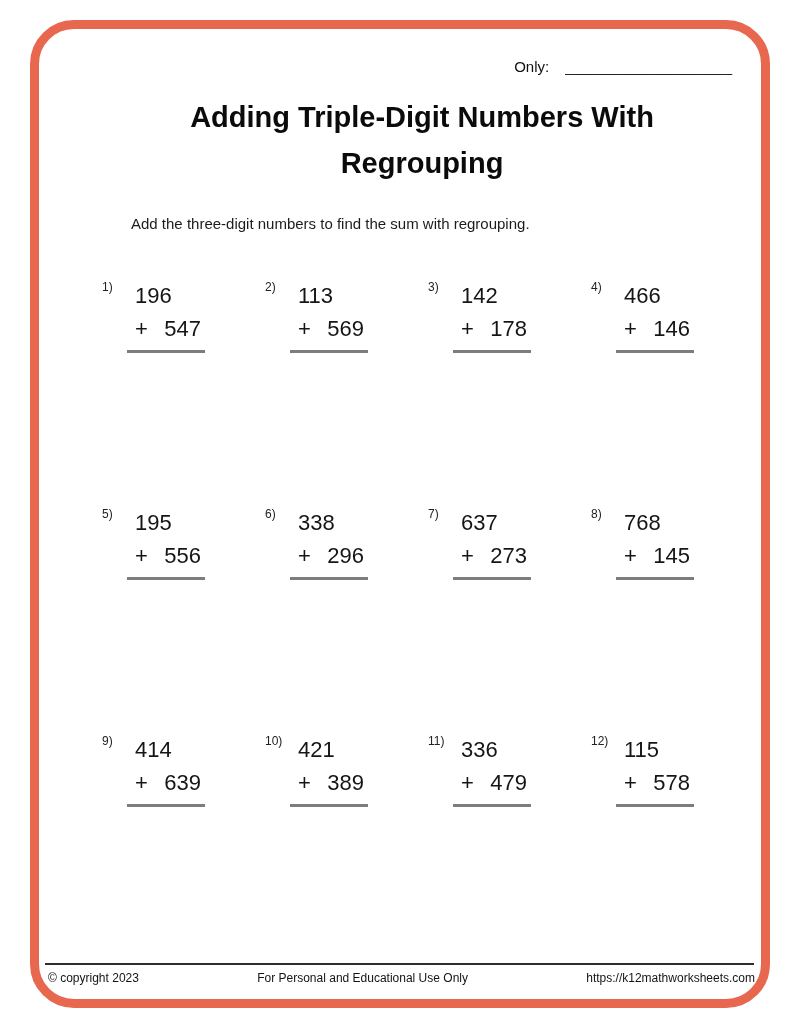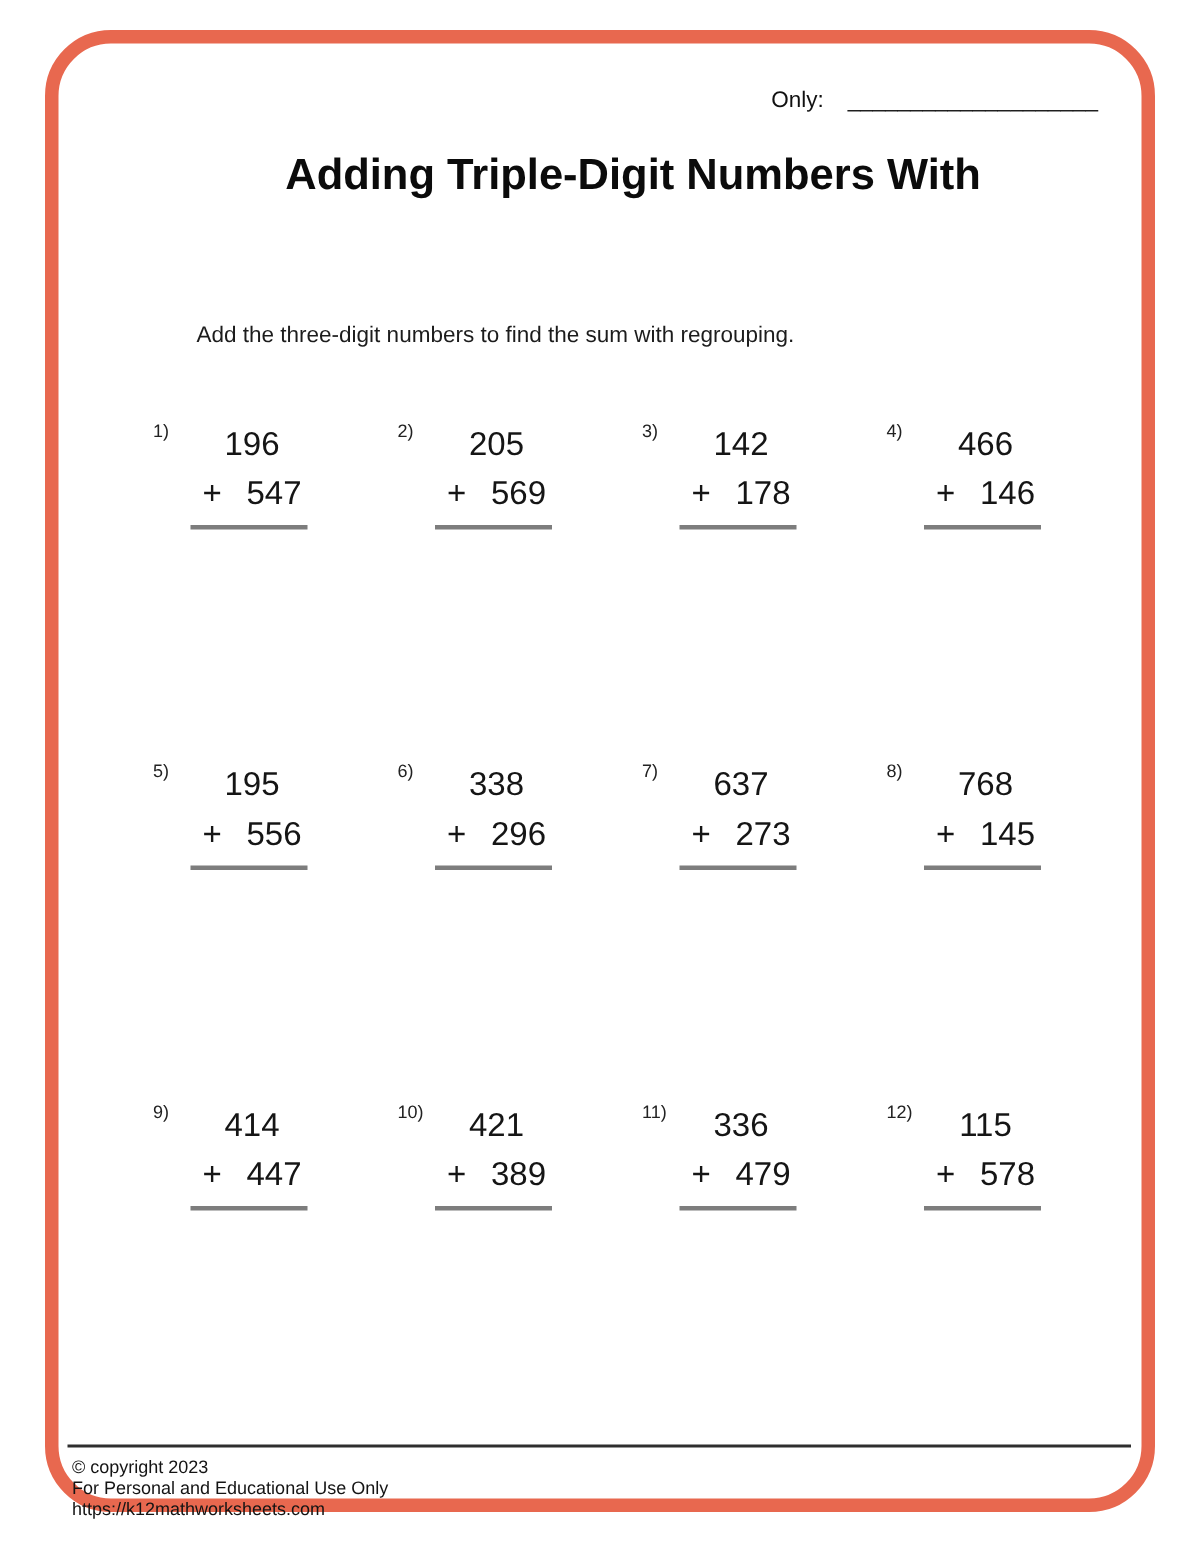--- a/index.html
+++ b/index.html
@@ -71,21 +71,21 @@
   }
   .pbody {
     margin-left: 27px;
     width: 78px;
     padding: 0 4px 7px 8px;
     border-bottom: 3px solid #7d7d7d;
   }
   .ptop {
     font-size: 22px;
     line-height: 28px;
-    text-align: center;
+    text-align: left;
     color: #151515;
   }
   .pbot {
     margin-top: 5px;
     display: flex;
     justify-content: space-between;
     align-items: baseline;
     font-size: 22px;
     line-height: 28px;
     color: #151515;
@@ -98,56 +98,56 @@
     background: #2e2e2e;
   }
   .footer {
     position: absolute;
     left: 48px; right: 45px; top: 971px;
     display: flex;
     justify-content: space-between;
     align-items: baseline;
     font-size: 12px;
     color: #141414;
-    flex-direction: column;
   }
 </style>
 </head>
 <body>
 
 <div class="sheet">
 
   <div class="border-frame" style="border-color: rgb(232, 104, 79);"></div>
 
   <div class="name-row">
     <span>Only:</span><span class="name-blank">____________________</span>
   </div>
 
   <h1 class="title">
     <span>Adding Triple-Digit Numbers With</span><br>
+    <span>Regrouping</span>
   </h1>
 
   <p class="instruction">Add the three-digit numbers to find the sum with regrouping.</p>
 
   <div class="grid">
   <div class="problem">
     <span class="pnum">1)</span>
     <div class="pbody">
       <div class="ptop">196</div>
       <div class="pbot">
         <span class="plus">+</span>
         <span class="bot-num">547</span>
       </div>
     </div>
   </div>
 
   <div class="problem">
     <span class="pnum">2)</span>
     <div class="pbody">
-      <div class="ptop">205</div>
+      <div class="ptop">113</div>
       <div class="pbot">
         <span class="plus">+</span>
         <span class="bot-num">569</span>
       </div>
     </div>
   </div>
 
   <div class="problem">
     <span class="pnum">3)</span>
     <div class="pbody">
@@ -213,21 +213,21 @@
       </div>
     </div>
   </div>
 
   <div class="problem">
     <span class="pnum">9)</span>
     <div class="pbody">
       <div class="ptop">414</div>
       <div class="pbot">
         <span class="plus">+</span>
-        <span class="bot-num">447</span>
+        <span class="bot-num">639</span>
       </div>
     </div>
   </div>
 
   <div class="problem">
     <span class="pnum">10)</span>
     <div class="pbody">
       <div class="ptop">421</div>
       <div class="pbot">
         <span class="plus">+</span>

